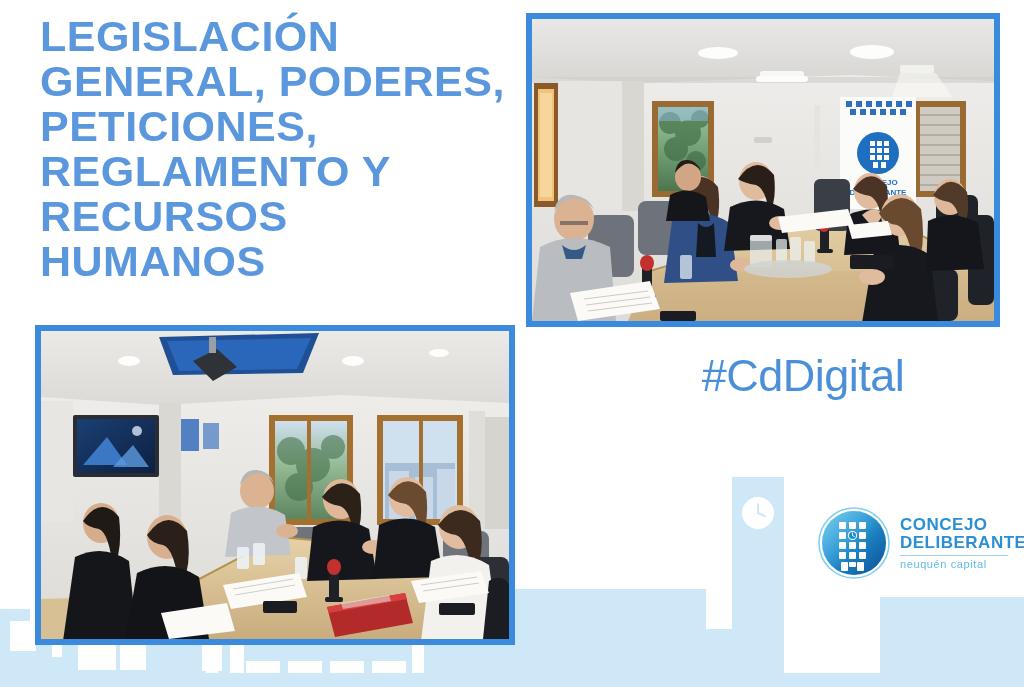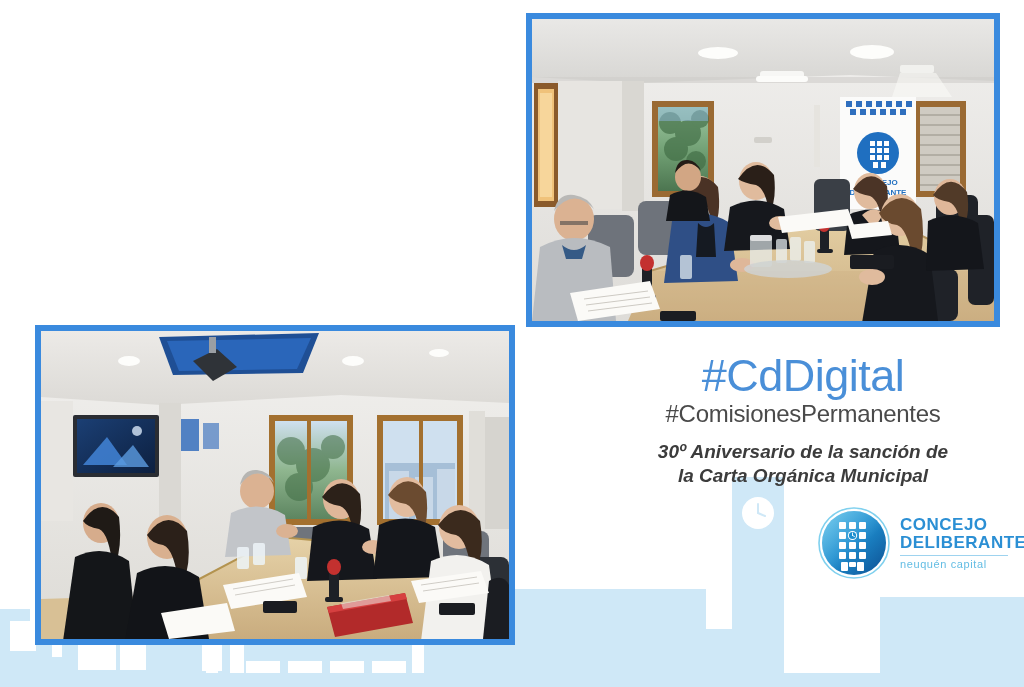--- a/index.html
+++ b/index.html
@@ -109,20 +109,21 @@
       </g>
 
       <rect x="784" y="112" width="96" height="98" fill="#ffffff"></rect>
       <rect x="880" y="120" width="144" height="90" fill="#cfe8f7"></rect>
       <rect x="886" y="128" width="138" height="8" fill="#cfe8f7"></rect>
 
       <rect x="0" y="196" width="1024" height="14" fill="#cfe8f7"></rect>
     </svg>
   </div>
 
+  <div class="headline">LEGISLACIÓN GENERAL, PODERES, PETICIONES, REGLAMENTO Y RECURSOS HUMANOS</div>
 
   <div class="photo" id="photo-top">
     <svg viewBox="0 0 462 302" preserveAspectRatio="none" role="img">
       <defs>
         <linearGradient id="ceilT" x1="0" y1="0" x2="0" y2="1">
           <stop offset="0" stop-color="#e9e8e6"></stop>
             <stop offset="1" stop-color="#d7d6d3"></stop>
         </linearGradient>
         <linearGradient id="wallT" x1="0" y1="0" x2="0" y2="1">
           <stop offset="0" stop-color="#f1f0ee"></stop>
@@ -484,26 +485,21 @@
           <line x1="382" y1="260" x2="438" y2="252"></line>
       </g>
 
       <rect x="222" y="270" width="34" height="12" rx="2" fill="#1a1c21"></rect>
       <rect x="398" y="272" width="36" height="12" rx="2" fill="#1a1c21"></rect>
     </svg>
   </div>
 
   <div class="hashtag-main">#CdDigital</div>
 
-  <div class="hashtag-sub">#ComisionesPermanentes</div>
-
-  <div class="anniversary">
-    <span>30º Aniversario de la sanción de</span><br>
-    <span>la Carta Orgánica Municipal</span>
-  </div>
+
 
   <div class="logo-lockup">
     <div class="logo-mark">
       <svg viewBox="0 0 76 76" aria-hidden="true">
         <defs>
           <linearGradient id="badgeG" x1="0" y1="0" x2="1" y2="1">
             <stop offset="0" stop-color="#38b6e6"></stop>
             <stop offset="0.45" stop-color="#1e8fd0"></stop>
             <stop offset="1" stop-color="#0d4f92"></stop>
           </linearGradient>

